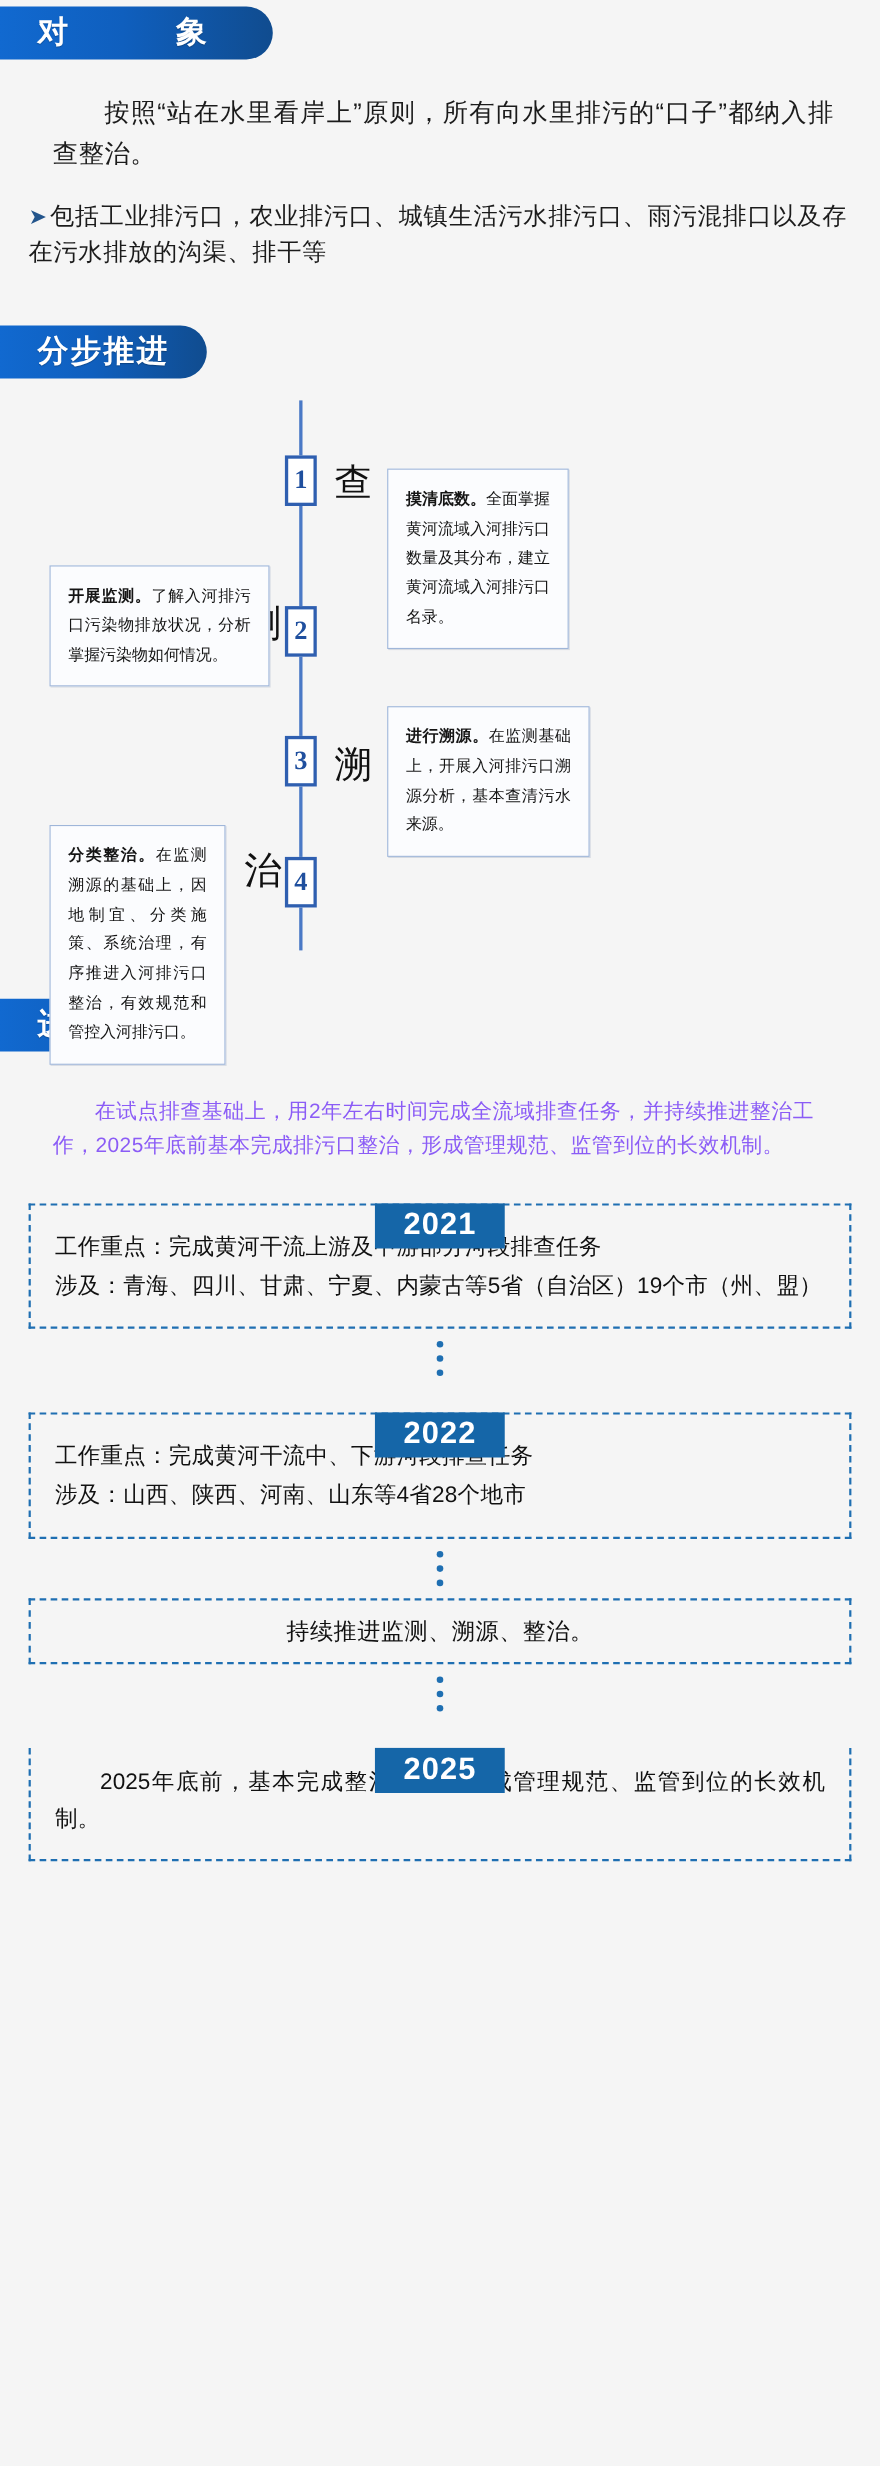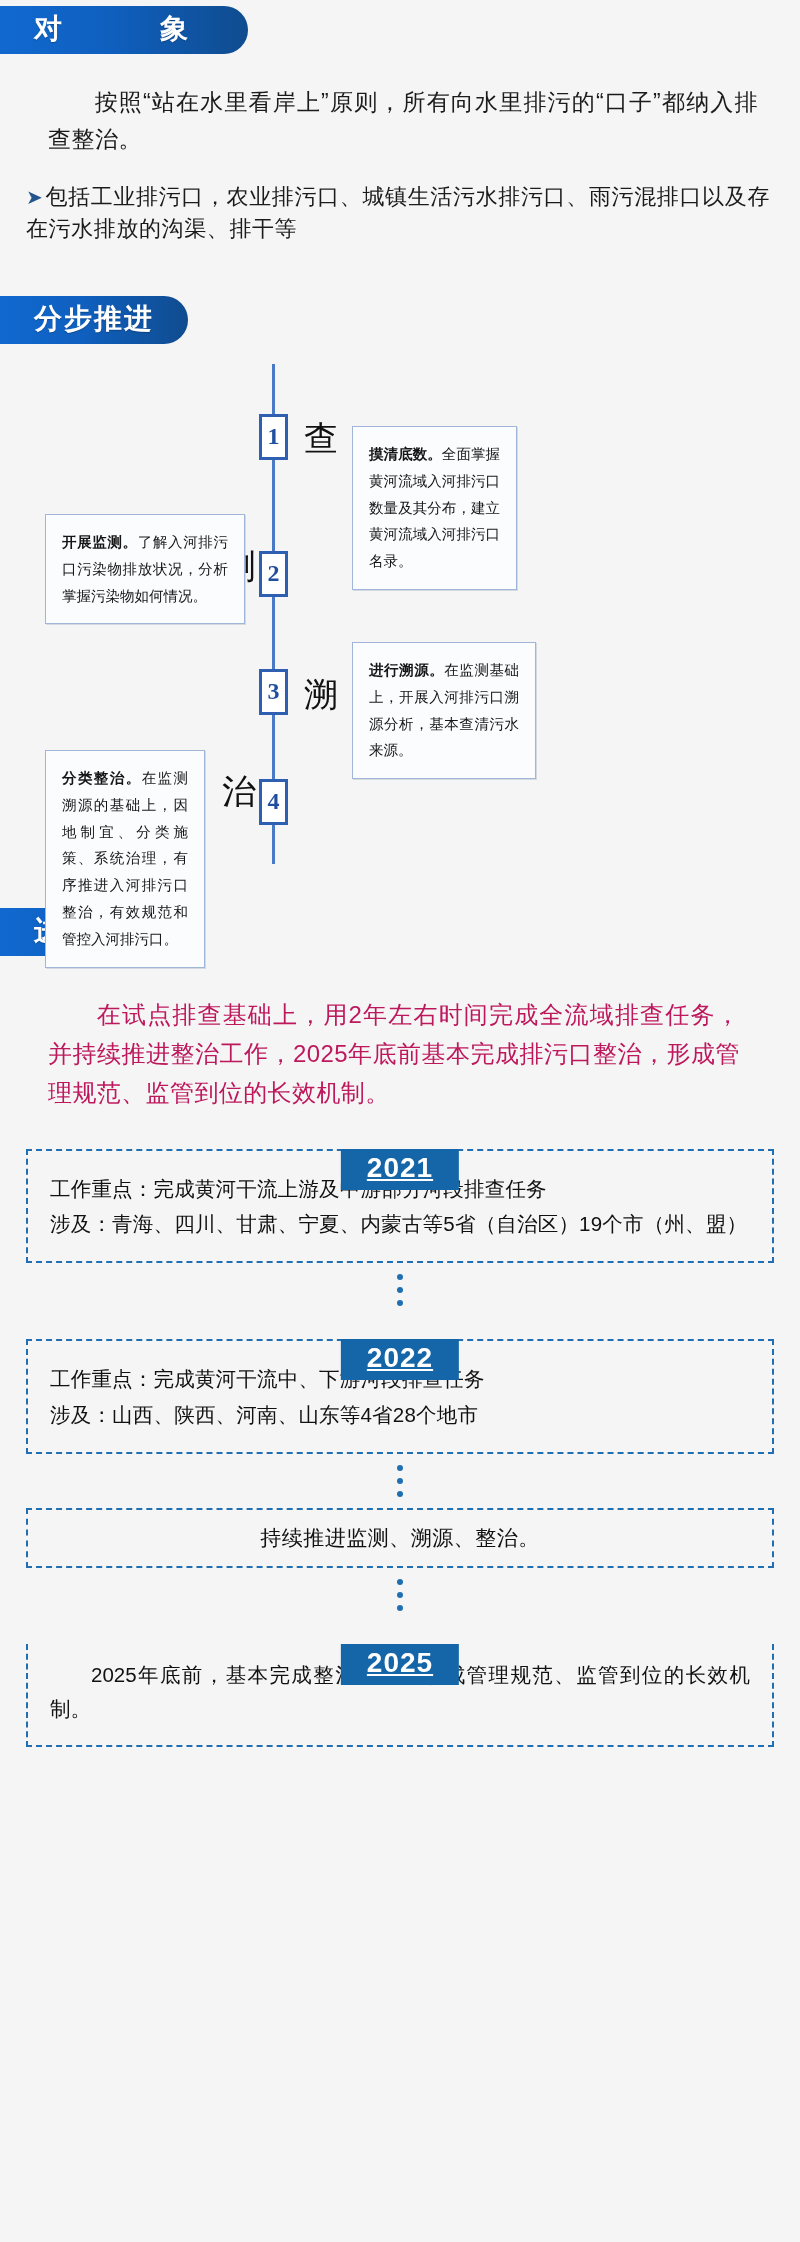--- a/index.html
+++ b/index.html
@@ -129,23 +129,23 @@
     letter-spacing: 1.5px;
     display: flex;
     align-items: center;
     justify-content: center;
     font-family: "Liberation Serif", serif;
     text-shadow: 0 1px 1px rgba(0,0,0,.3);
   }
 
   
   .sched-para {
-    font-size: 24px;
+    font-size: 19px;
     line-height: 1.62;
-    color: #be185d;
+    color: #8b5cf6;
     padding: 0 60px 0 48px;
     text-align: justify;
     letter-spacing: .4px;
   }
 
   
   .yearwrap { position: relative; margin: 0 26px; }
   .yeartab {
     position: absolute;
     left: 50%;
@@ -153,21 +153,20 @@
     top: 0;
     background: #1566a8;
     color: #ffffff;
     font-size: 28px;
     font-weight: bold;
     letter-spacing: 1px;
     padding: 3px 26px 6px 26px;
     line-height: 1.15;
     z-index: 3;
     font-family: "Liberation Sans", sans-serif;
-    text-decoration: underline;
   }
   .yearbody {
     border: 2px dashed #1f6fb2;
     background: transparent;
     margin-top: 22px;
     padding: 20px 18px 20px 22px;
   }
   .yearline {
     font-size: 20.5px;
     line-height: 1.72;

